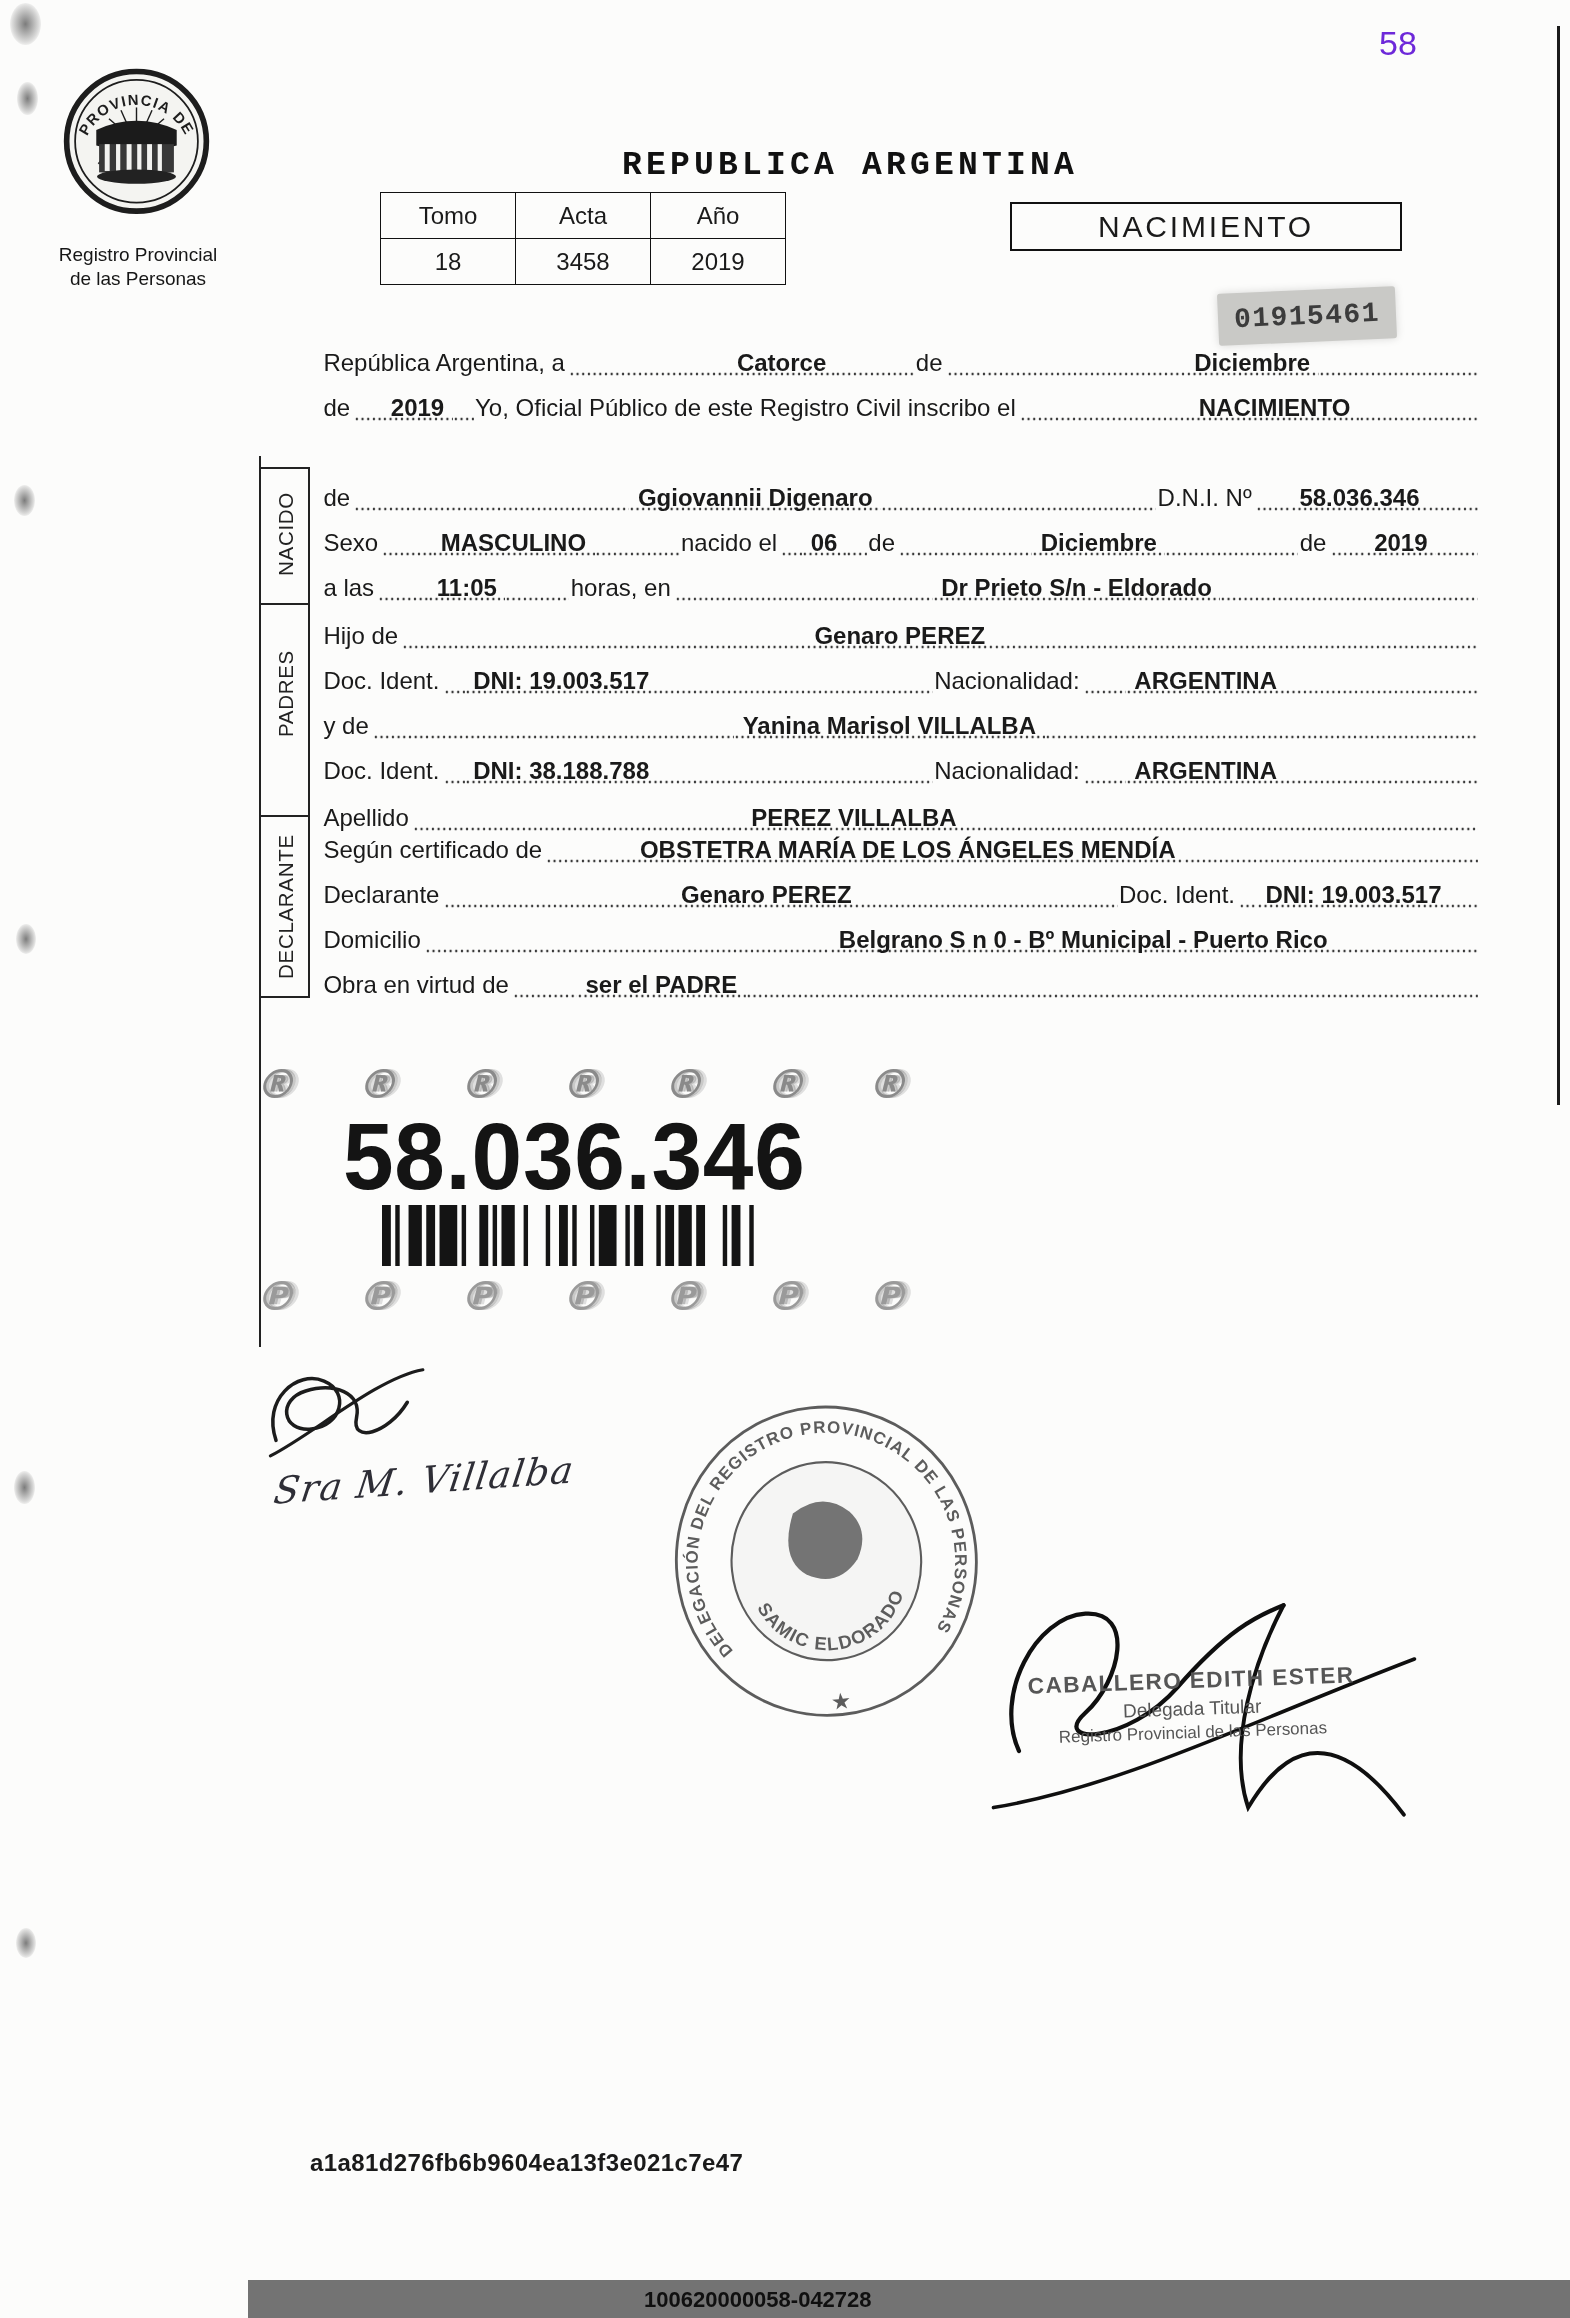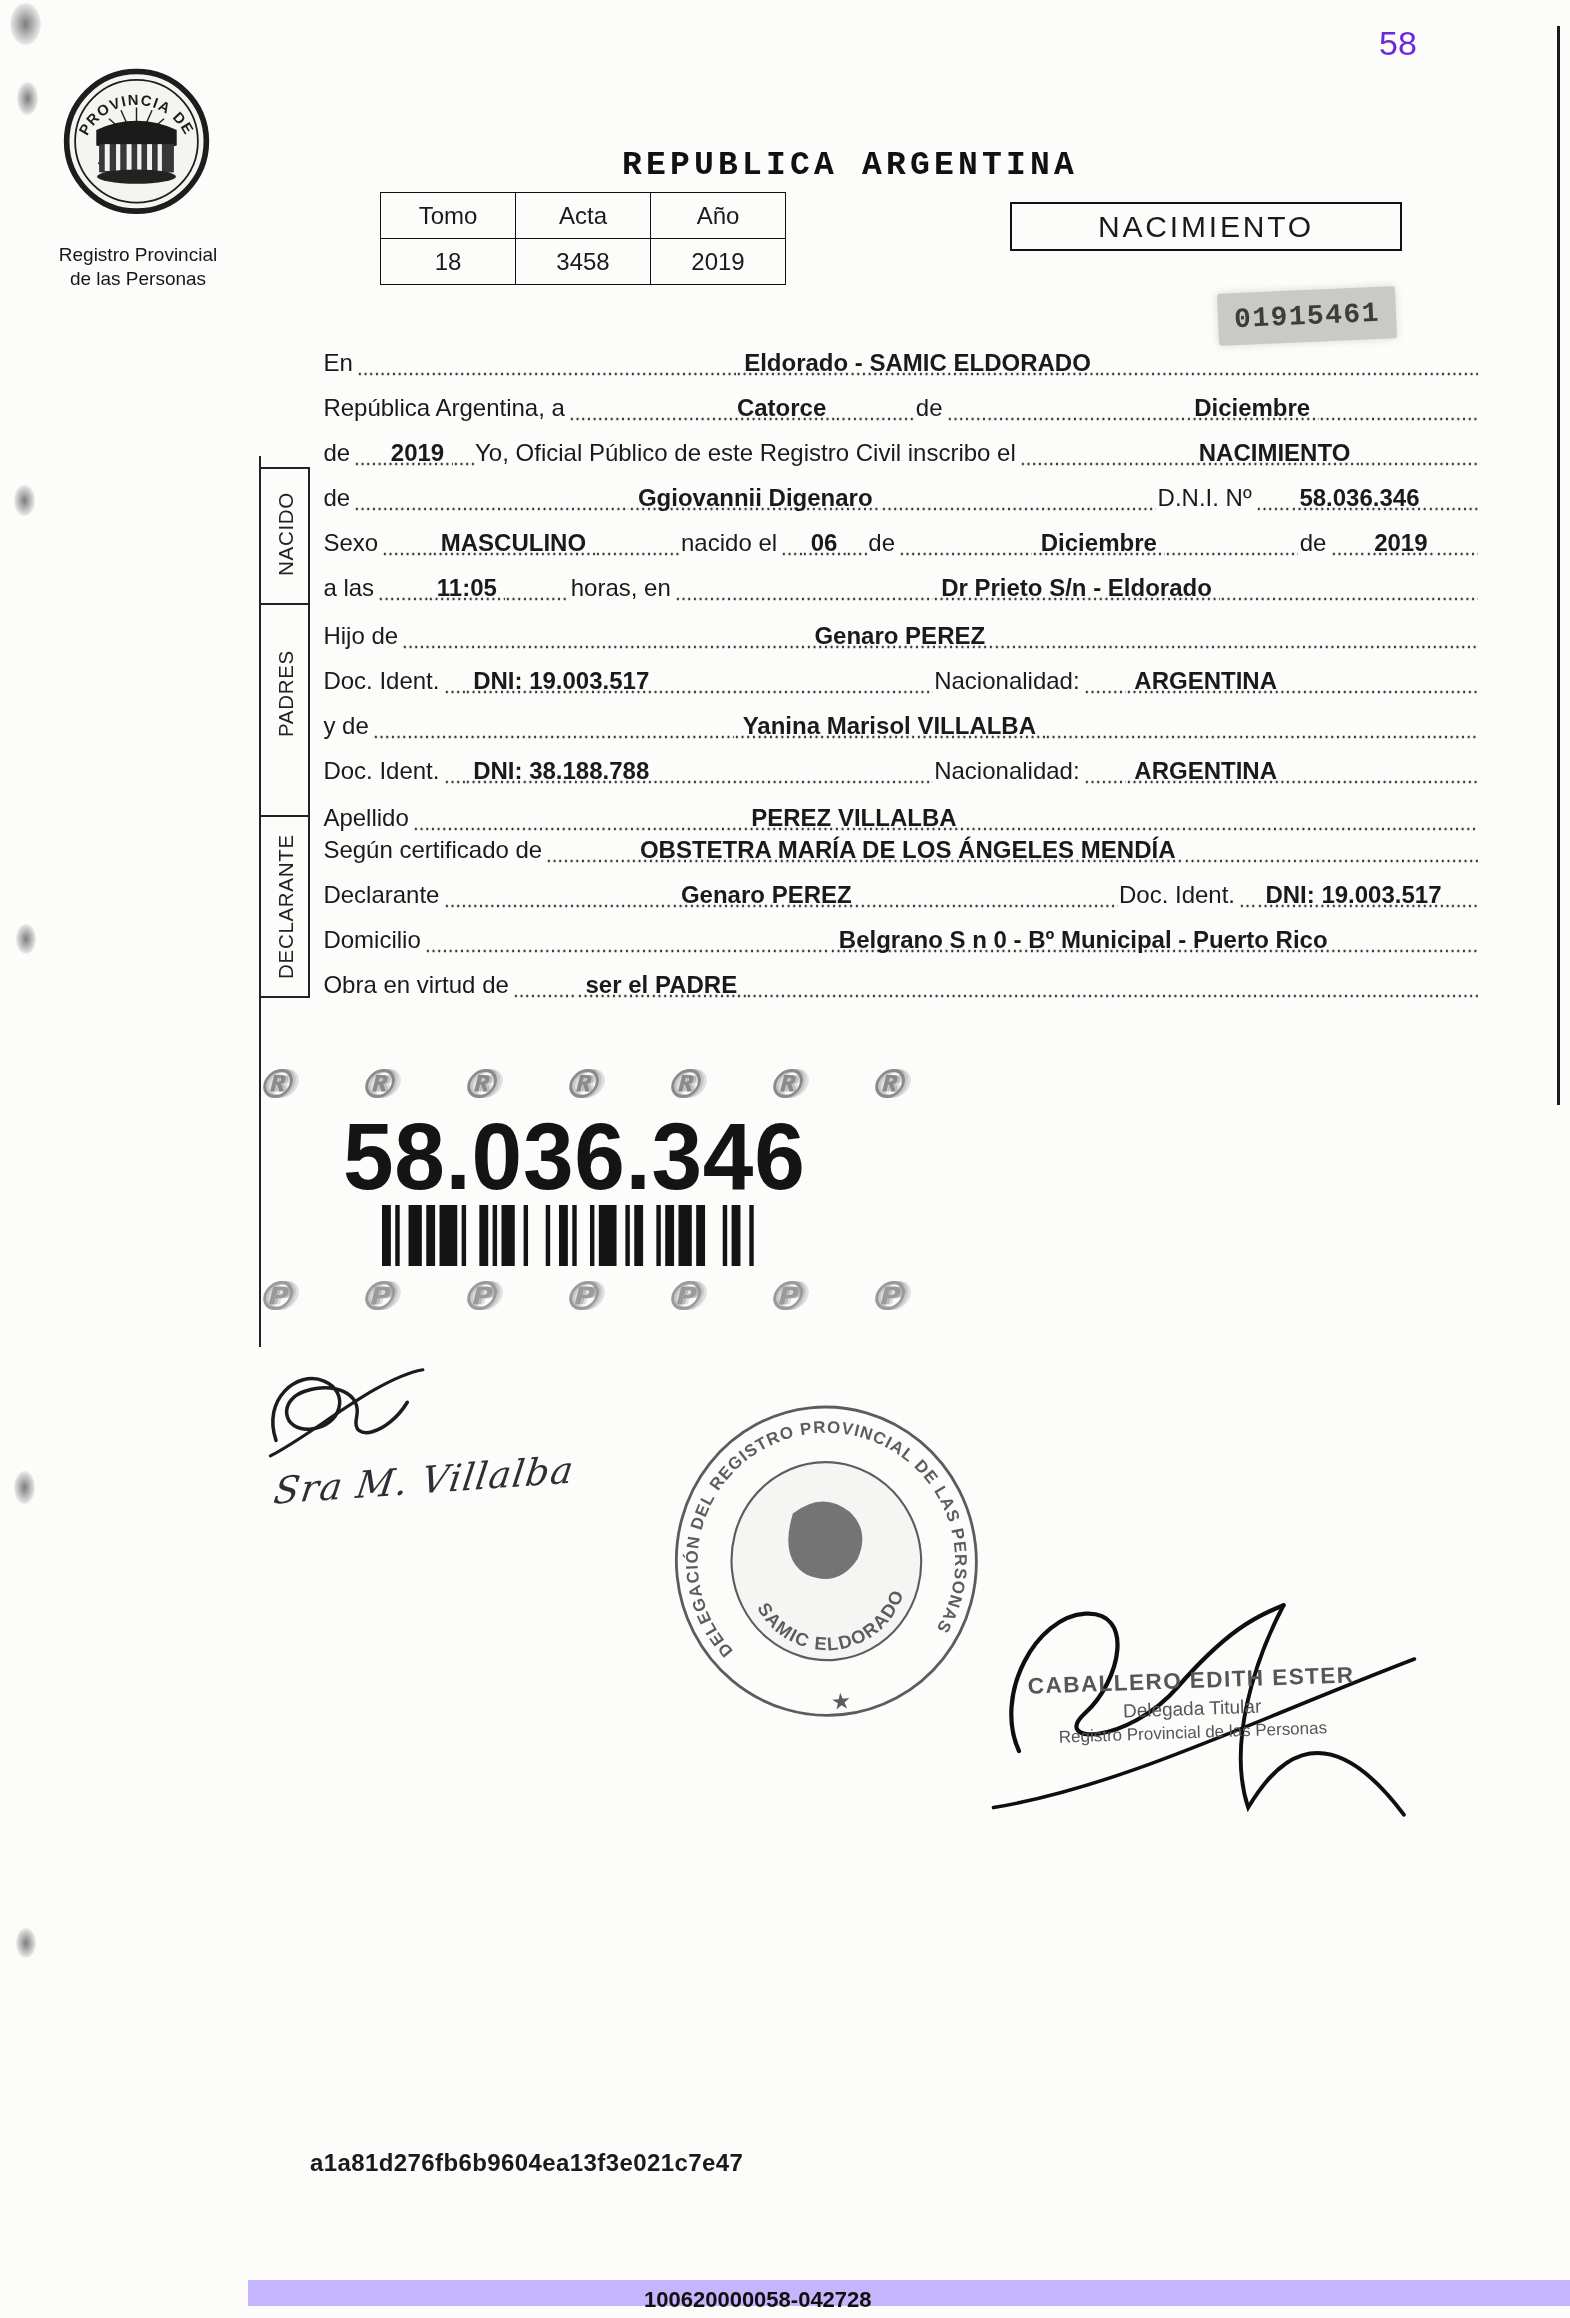--- a/index.html
+++ b/index.html
@@ -60,21 +60,21 @@
             font-size:37px;color:#2e2e36;transform:rotate(-4deg) skewX(-12deg);letter-spacing:1.4px;}
 
   .offstamp{position:absolute;left:994px;top:1668px;width:396px;text-align:center;color:#565656;
             transform:rotate(-2deg);}
   .offstamp .l1{font-size:22.6px;font-weight:bold;letter-spacing:1.4px;}
   .offstamp .l2{font-size:19px;margin-top:4.2px;}
   .offstamp .l3{font-size:17px;margin-top:2.8px;}
 
   .hash{position:absolute;left:310px;top:2149px;font-size:24px;font-weight:bold;letter-spacing:0.4px;}
 
-  .footerbar{position:absolute;left:248px;right:0;top:2280px;height:26px;background:#c4b5fd;}
+  .footerbar{position:absolute;left:248px;right:0;top:2280px;height:38px;background:#737373;}
   .footerbar span{position:absolute;left:396px;top:7px;font-size:22px;font-weight:bold;color:#101010;}
 
   .logocap{position:absolute;left:44px;top:243px;width:188px;text-align:center;font-size:19px;line-height:1.25;color:#161616;}
 
   .smudge{position:absolute;border-radius:50%;
           background:radial-gradient(ellipse at center,rgba(70,70,70,.7),rgba(120,120,120,.25) 60%,rgba(0,0,0,0) 78%);}
 </style>
 </head>
 <body>
 
@@ -142,26 +142,20 @@
       <td>2019</td>
     </tr>
   </tbody>
     </table>
 
   <div class="nacbox">NACIMIENTO</div>
   <div class="sticker">01915461</div>
 
   <div class="sec" style="top:332px;">
     <div class="fl">
-      <span class="lbl">En</span>
-      <span class="dots f2"></span>
-      <span class="val">Eldorado - SAMIC ELDORADO</span>
-      <span class="dots f2"></span>
-    </div>
-    <div class="fl">
       <span class="lbl">República Argentina, a</span>
       <span class="dots f1"></span>
       <span class="val">Catorce</span>
       <span class="dots f05"></span>
       <span class="lbl">de</span>
       <span class="dots f15"></span>
       <span class="val">Diciembre</span>
       <span class="dots f1"></span>
     </div>
     <div class="fl">

